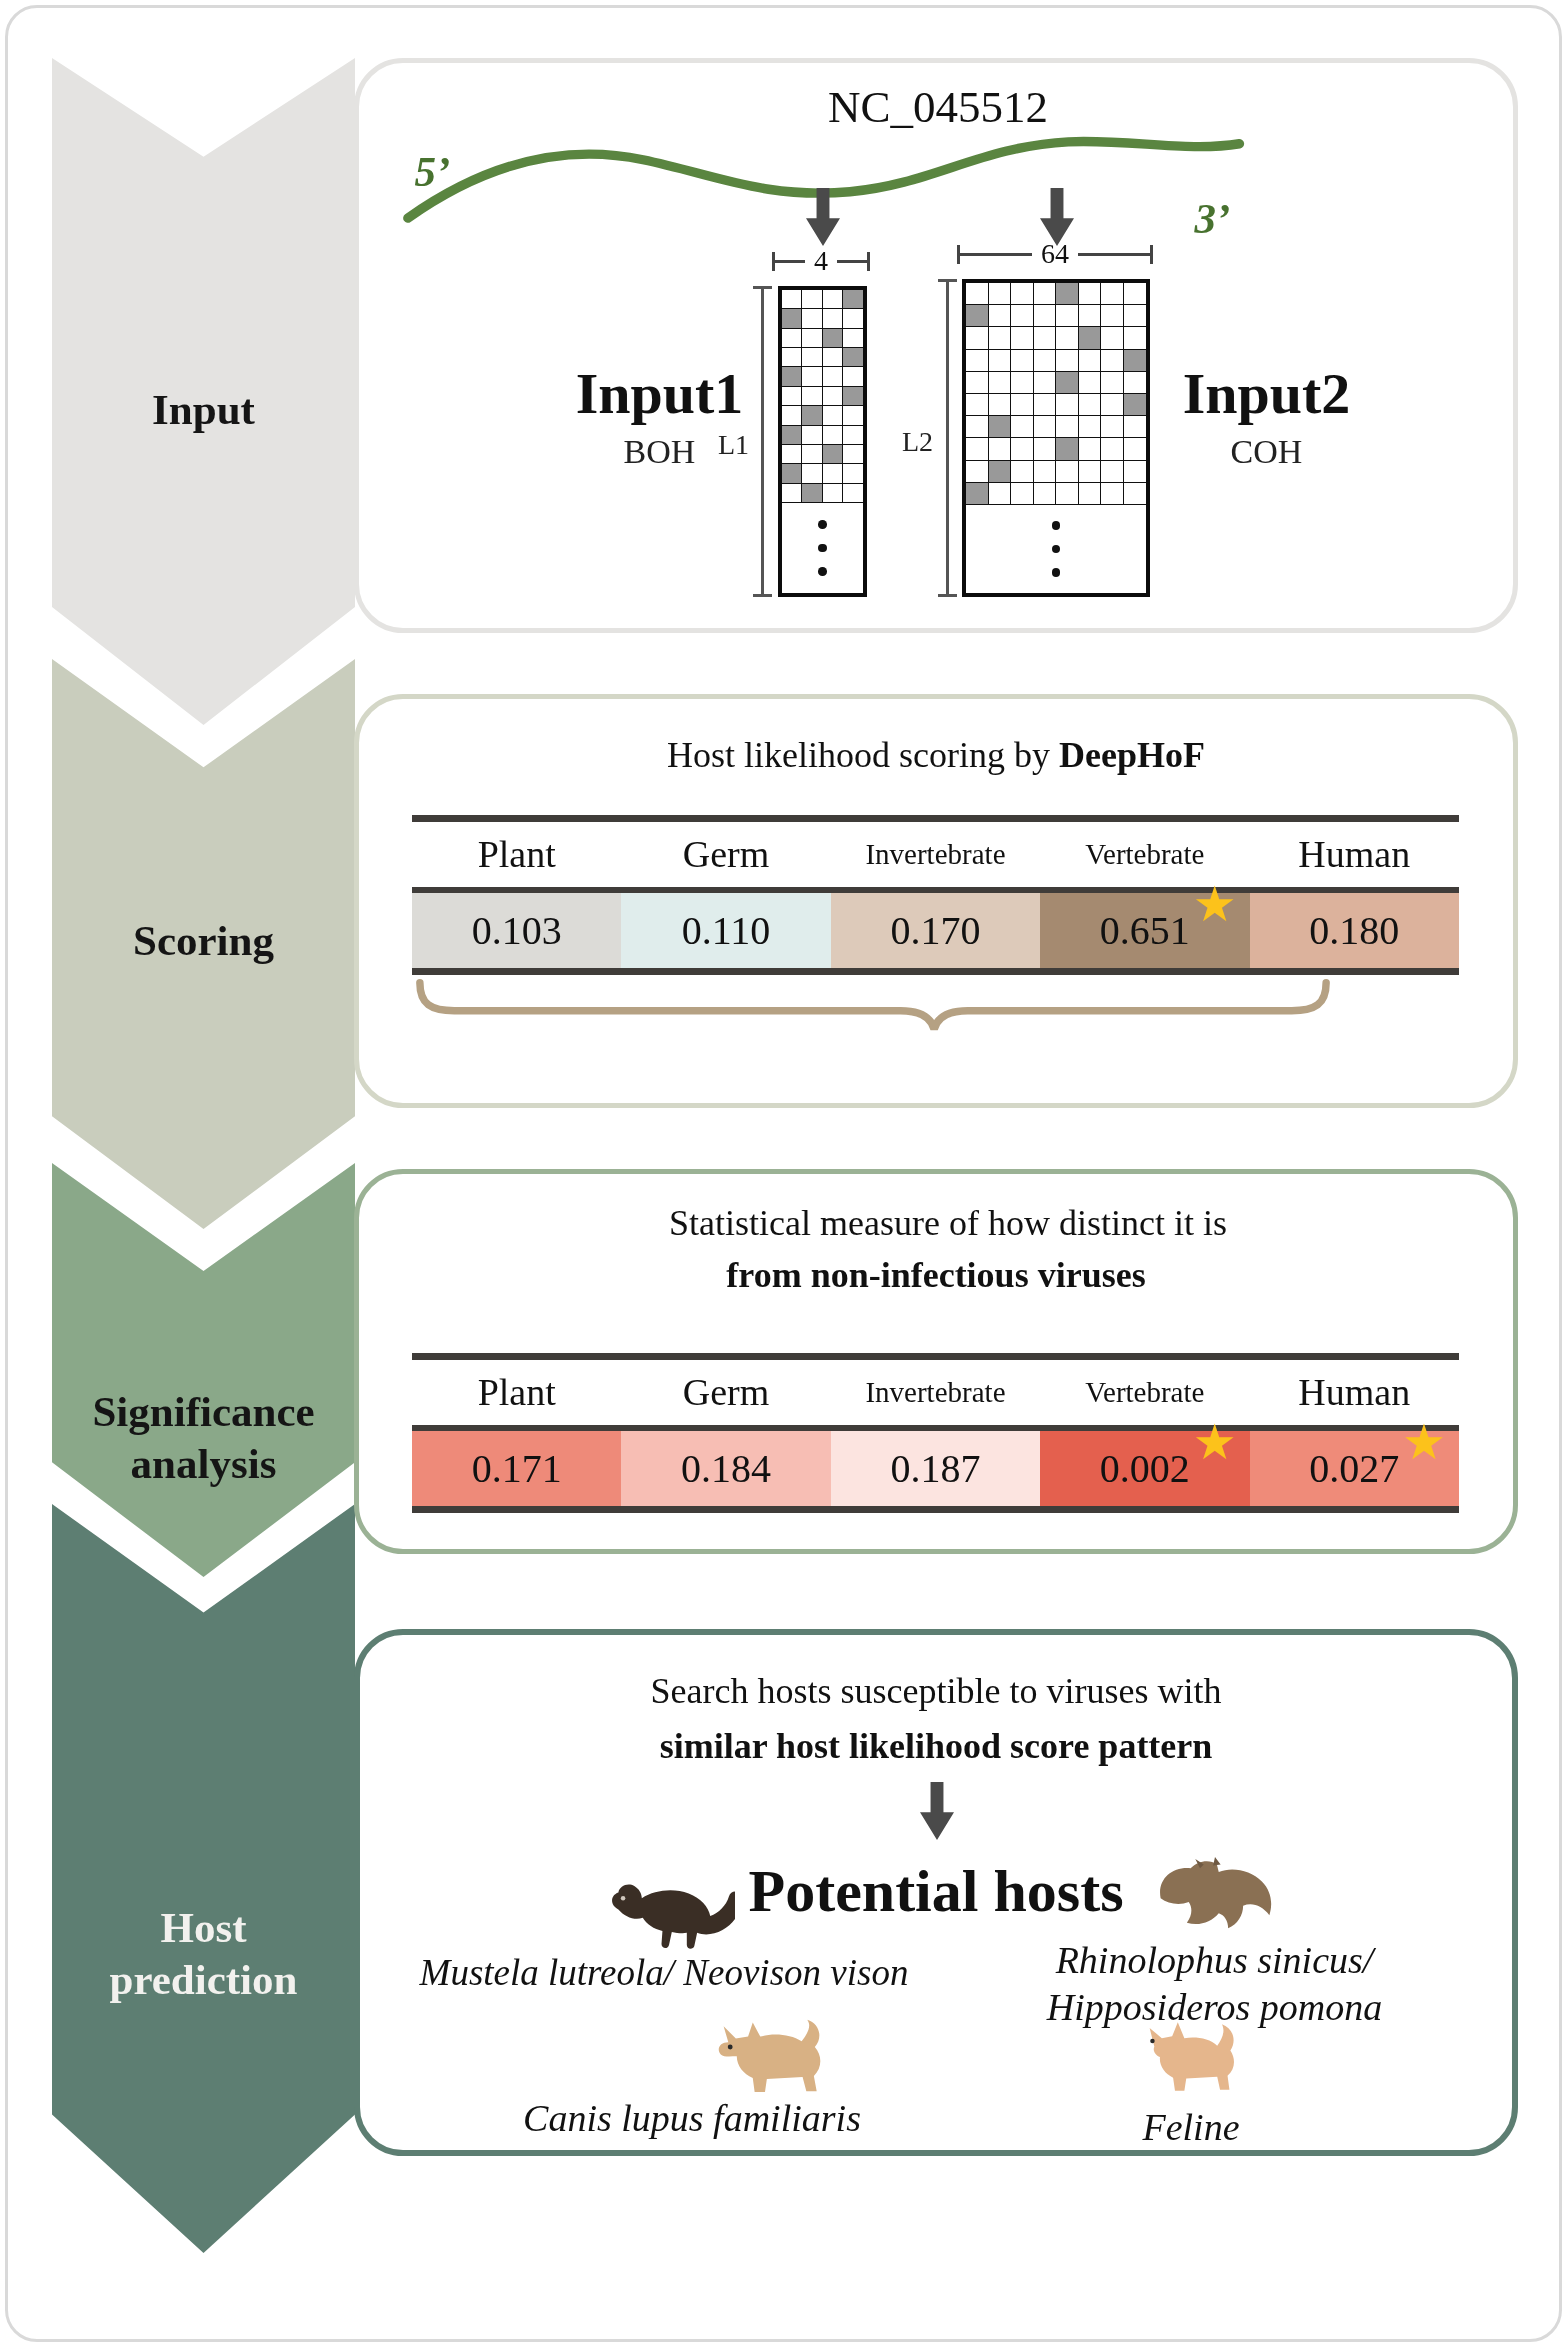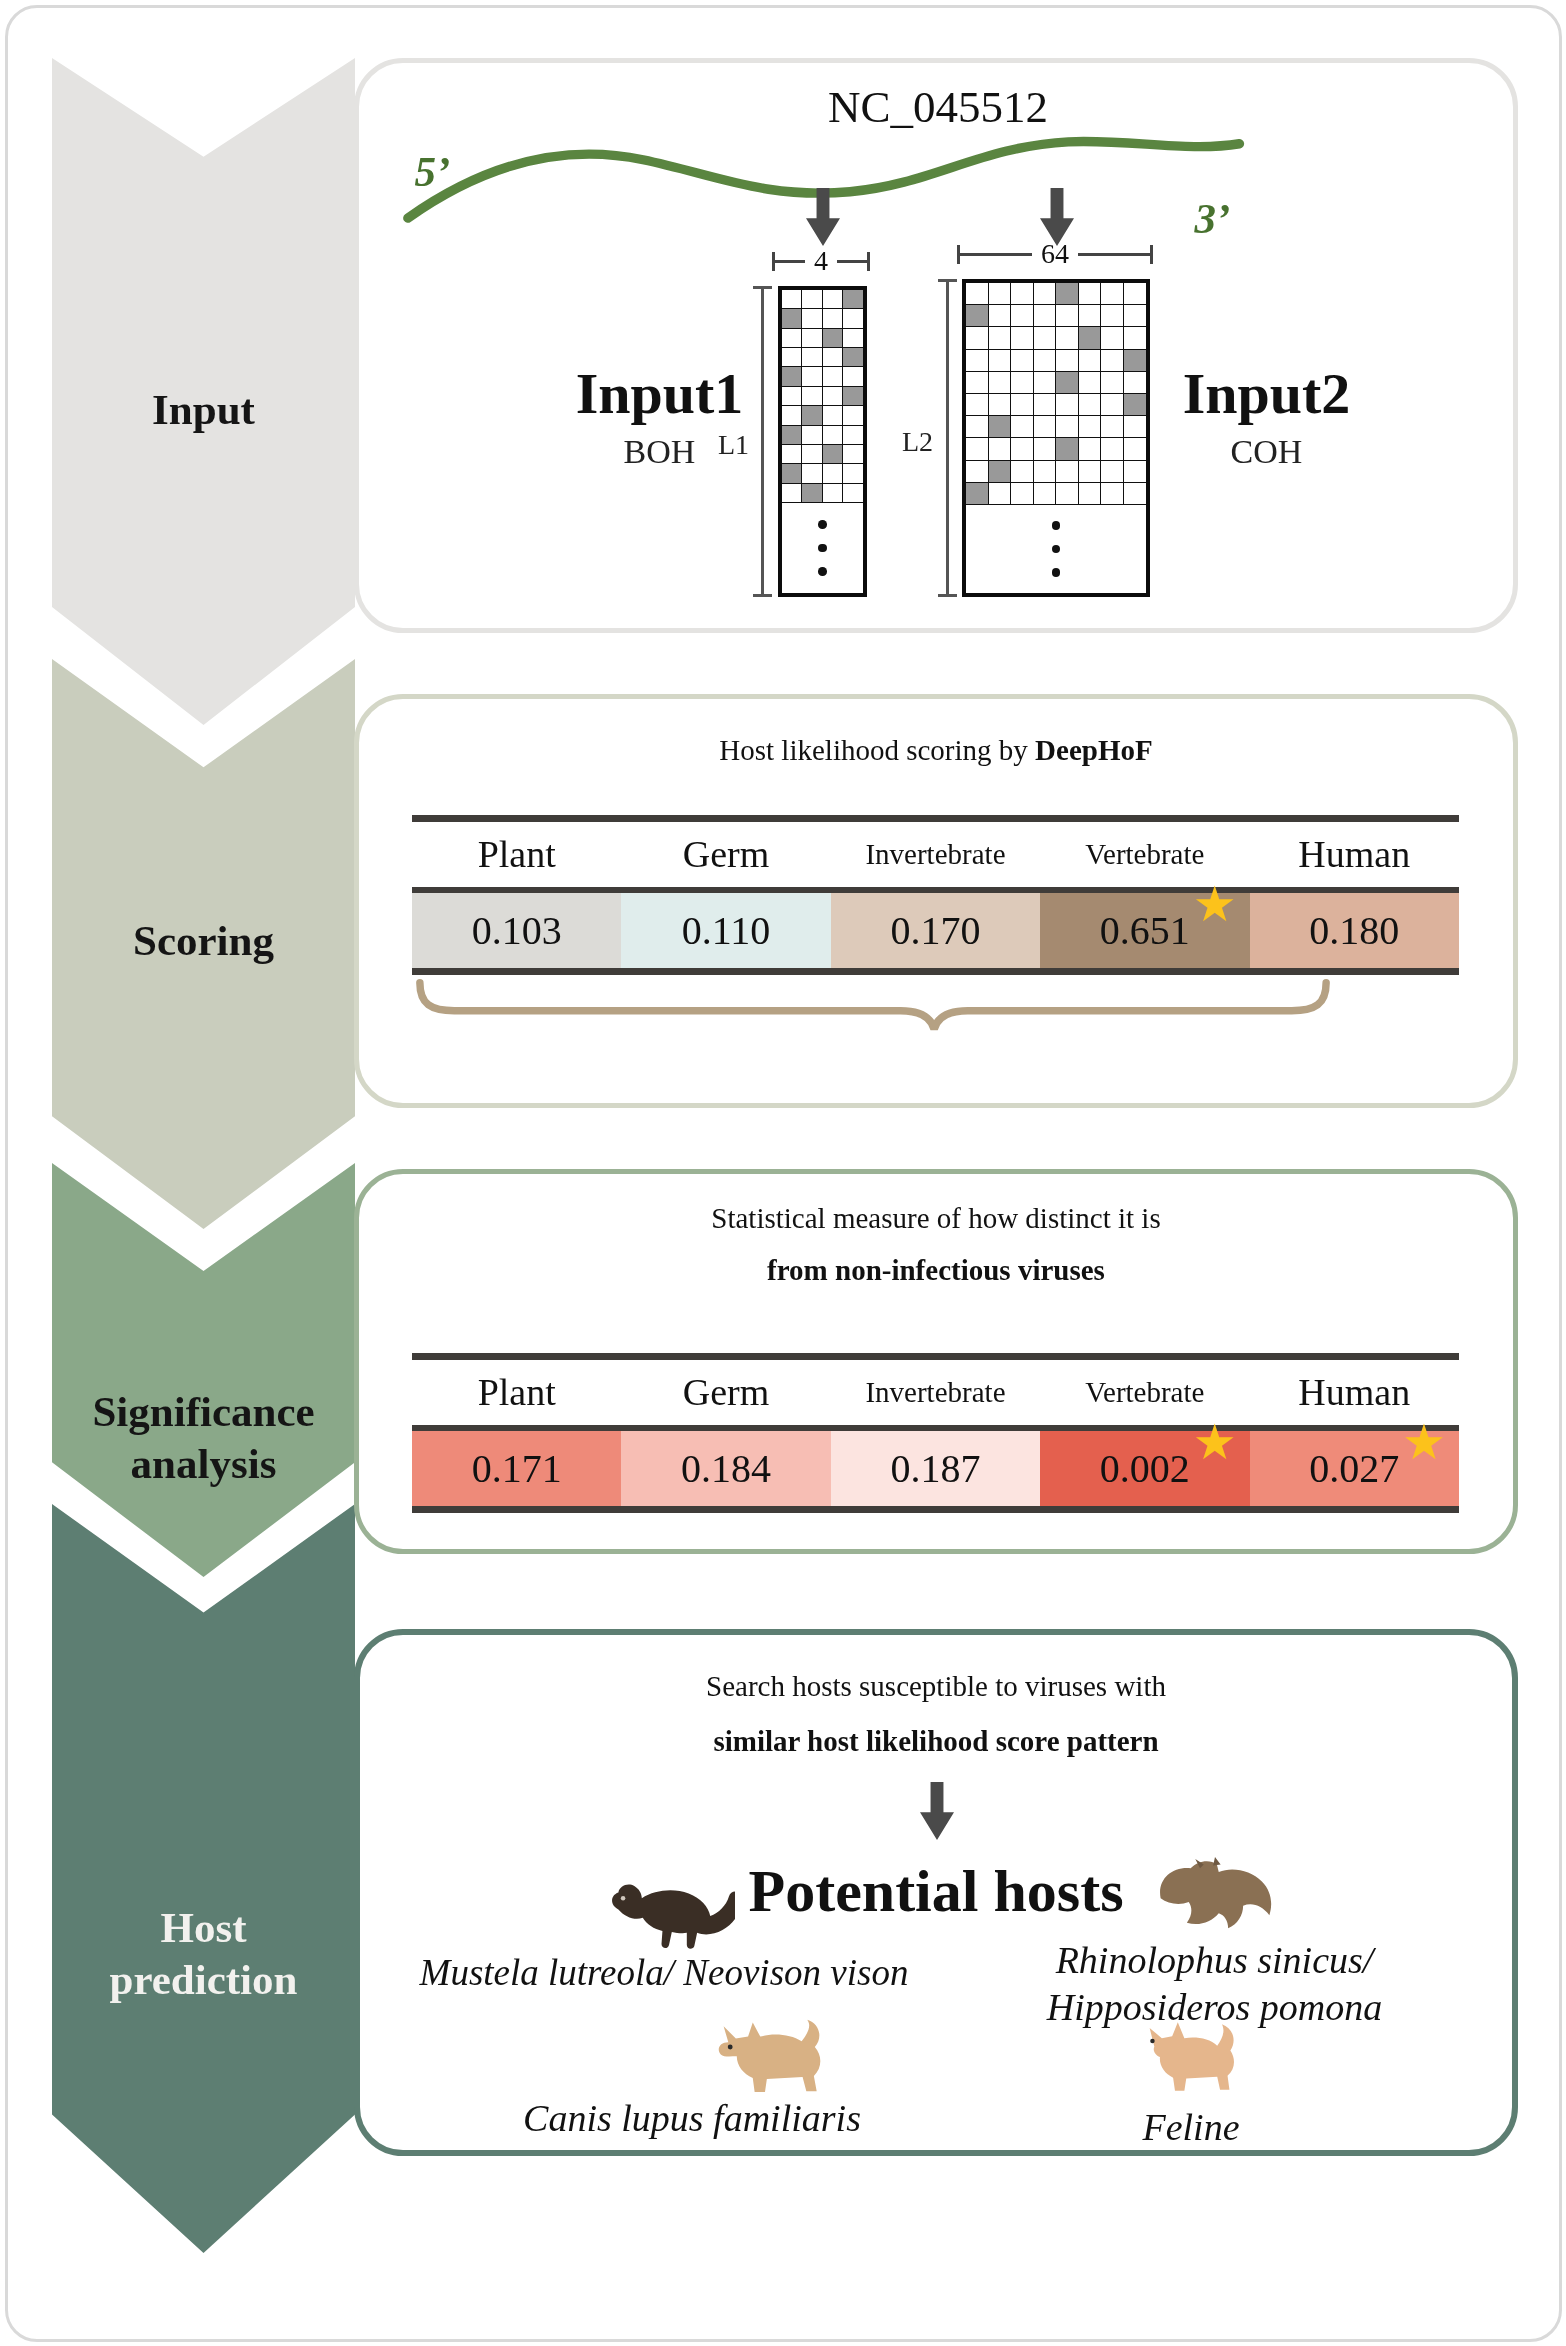--- a/index.html
+++ b/index.html
@@ -57,23 +57,23 @@
   .mcell{border-right:1.9px solid #111;border-bottom:1.9px solid #111;background:#fff;}
   .mcell.last-col{border-right:none;}
   .mcell.shaded{background:var(--mshade);}
   .mdots{flex:1;display:flex;flex-direction:column;align-items:center;justify-content:center;gap:15px;}
   .mdots i{width:8.5px;height:8.5px;border-radius:50%;background:#111;}
   .io-label{width:207px;text-align:center;}
   .io-label .t{display:block;font-weight:bold;font-size:58px;color:#111;}
   .io-label .s{display:block;font-size:34px;color:#222;margin-top:5.6px;}
   #input1-label{left:556px;top:360px;} #input2-label{left:1163px;top:360px;}
   
-  .p-title{left:354px;width:1164px;text-align:center;font-size:29px;color:#111;}
+  .p-title{left:354px;width:1164px;text-align:center;font-size:36px;color:#111;}
   #scoring-title{top:734px;}
-  #sig-title1{top:1202px;} #sig-title2{top:1254px;font-weight:bold;}
+  #sig-title1{top:1202px;padding-left:12px;} #sig-title2{top:1254px;font-weight:bold;}
   #host-line1{top:1670px;} #host-line2{top:1725px;font-weight:bold;}
   #potential-hosts{top:1857px;font-weight:bold;font-size:60px;}
   #pattern-label{top:1023px;font-size:41px;}
   
   .dtable{left:412px;width:1047px;}
   #score-table{top:815px;} #sig-table{top:1353px;}
   .rule{height:6.6px;background:var(--rule);}
   .trow{display:flex;}
   .hrow{height:65px;}
   .vrow{height:75px;}

